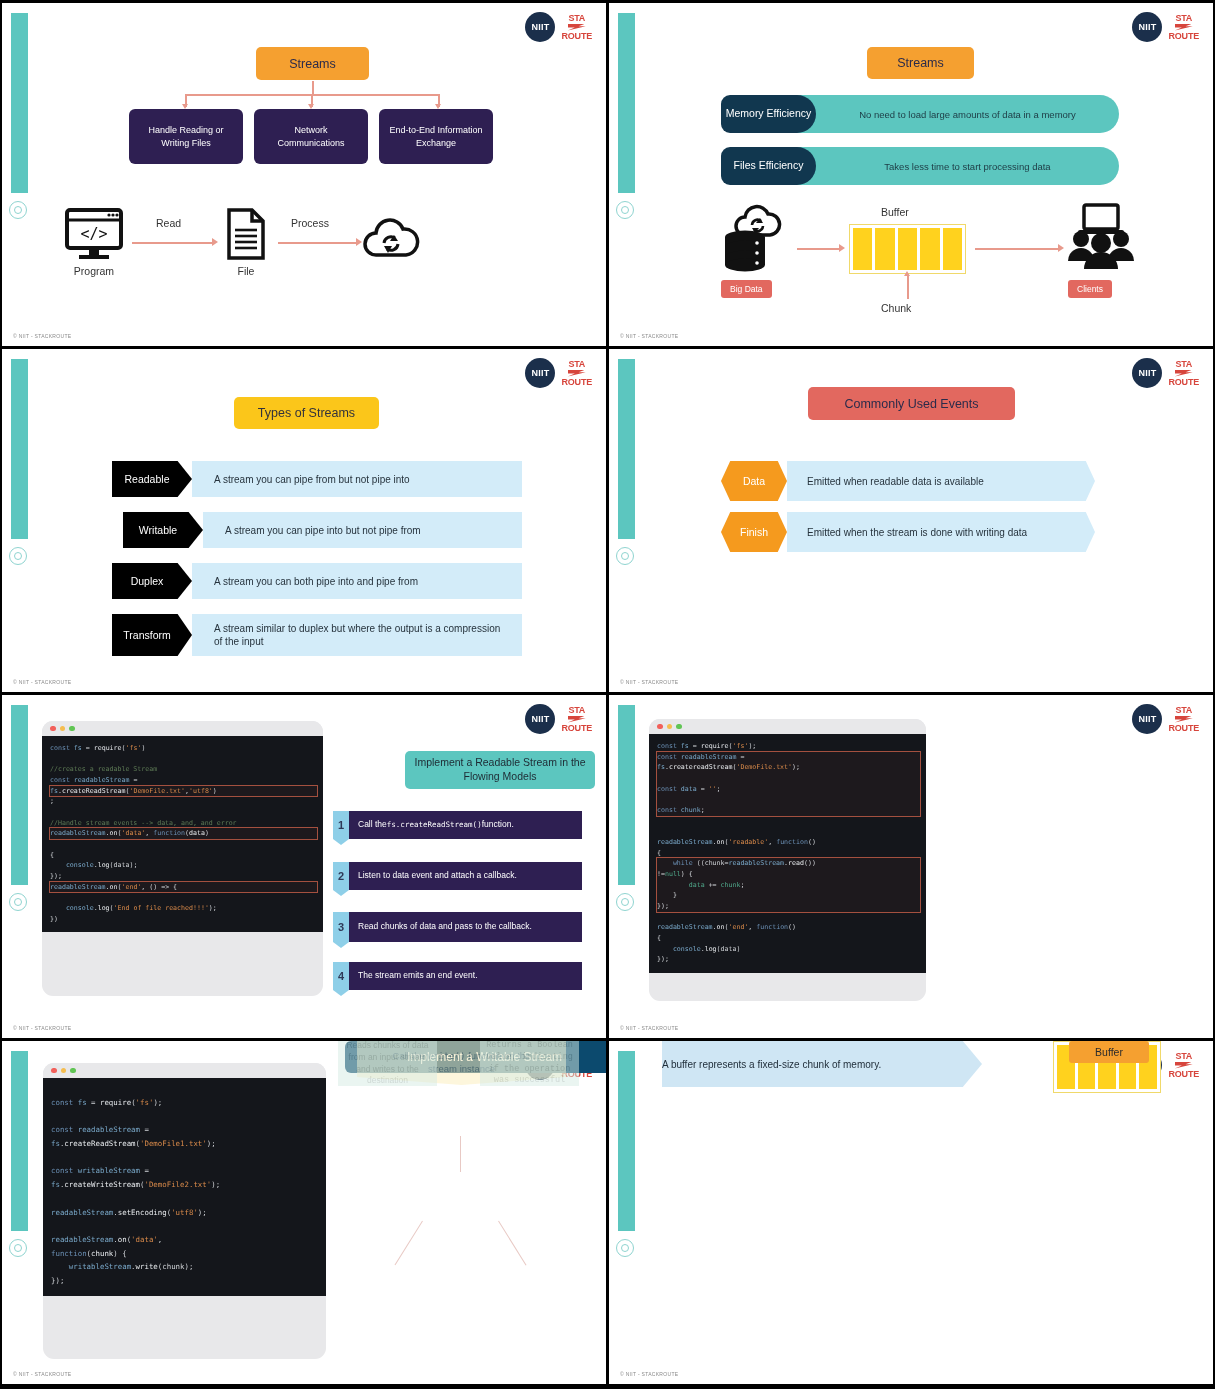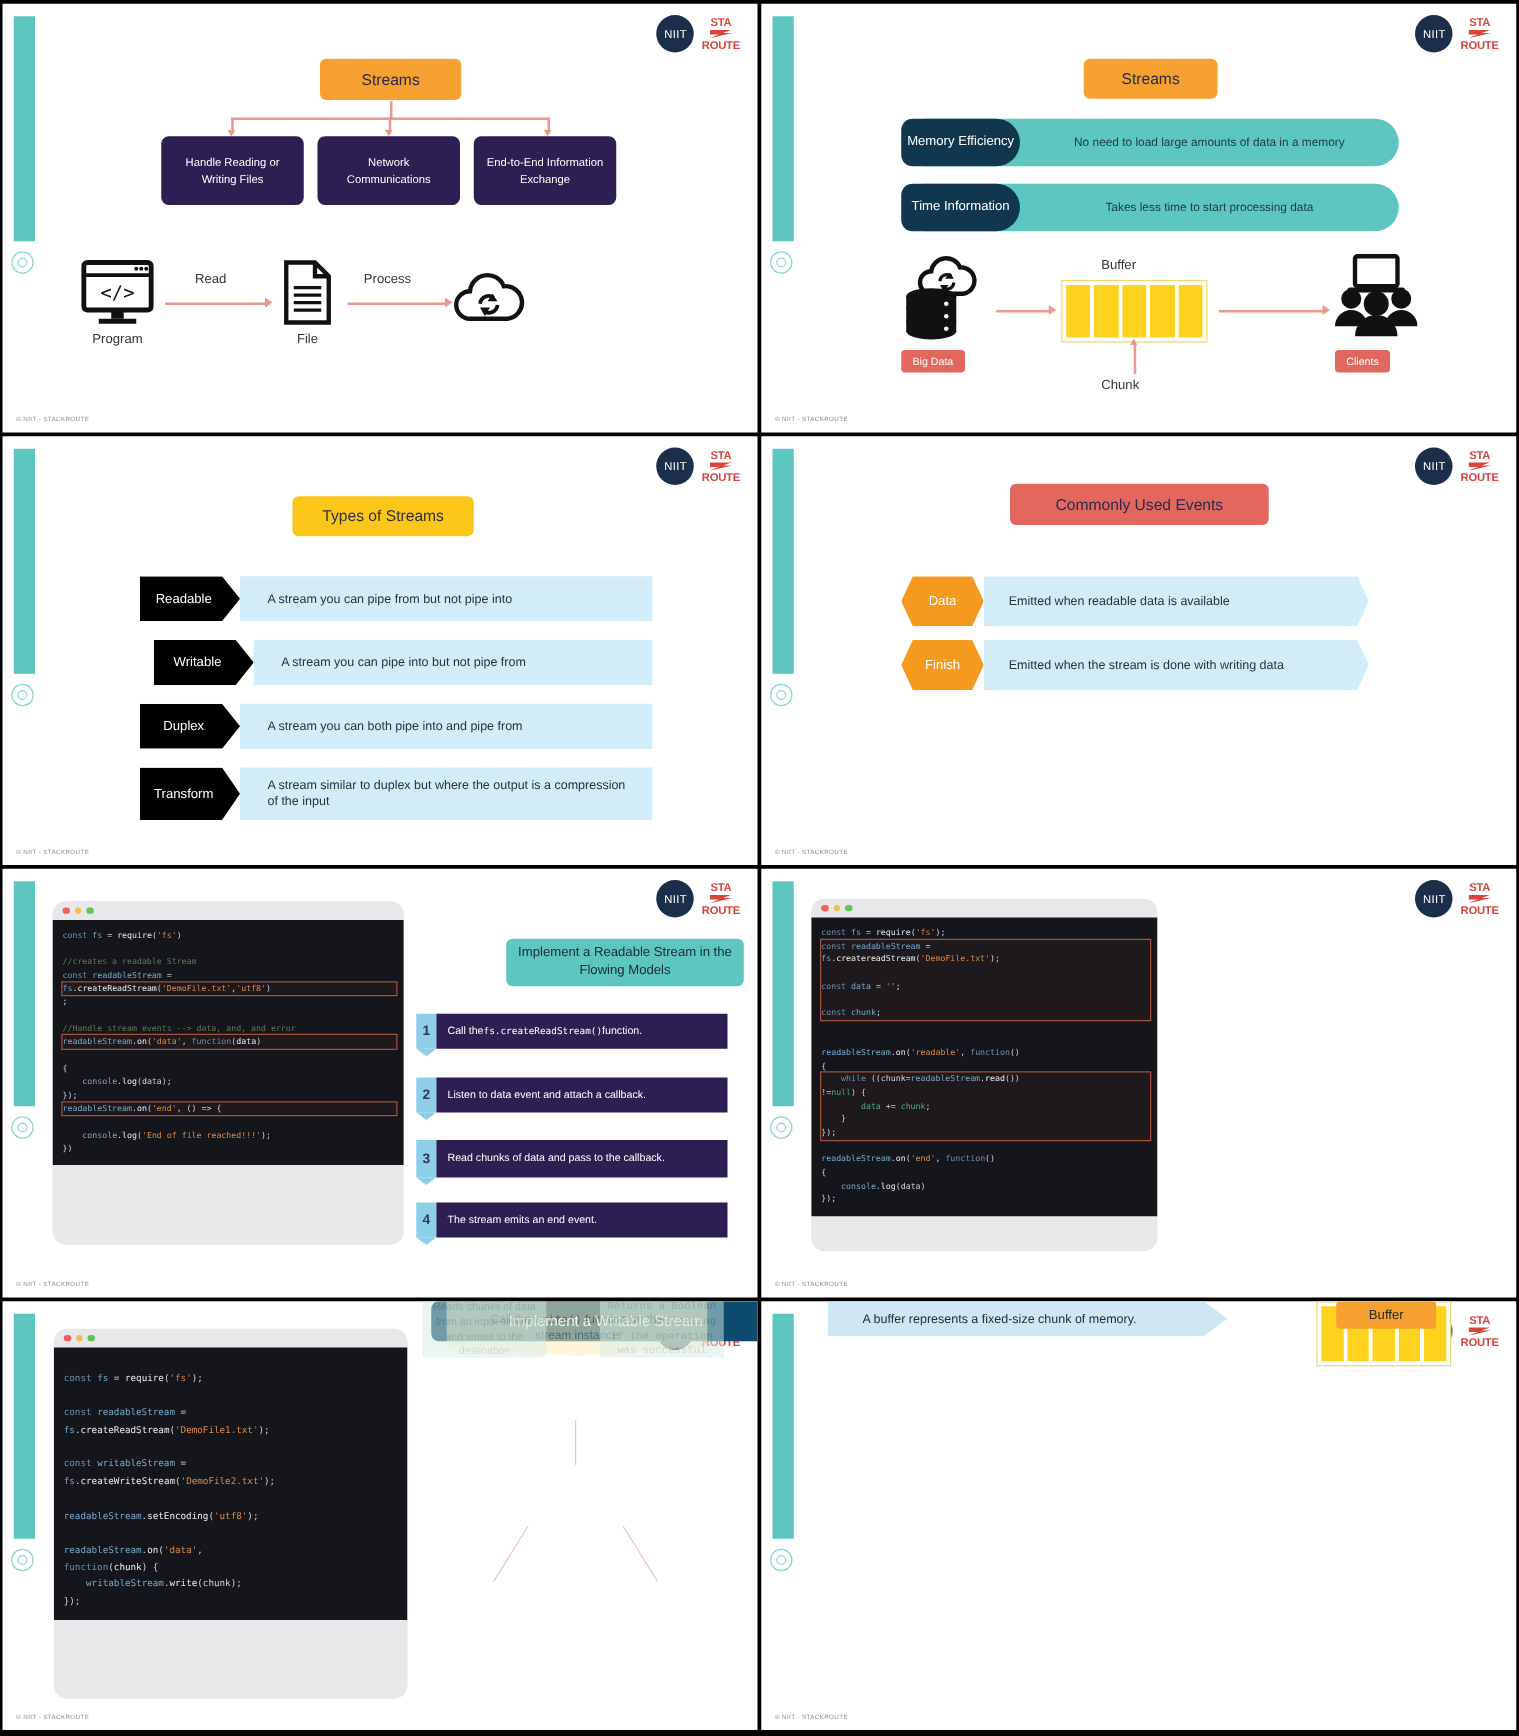--- a/index.html
+++ b/index.html
@@ -42,21 +42,21 @@
     border: 1.5px solid #8fd4d0; border-radius: 50%;
   }
   
   .logo {
     position: absolute; right: 14px; top: 9px;
     display: flex; align-items: center; gap: 6px;
   }
   .logo-niit {
     width: 30px; height: 30px; border-radius: 50%;
     background: #1b2f4b;
-    color: #fff; font-size: 9px; font-weight: normal;
+    color: #fff; font-size: 9px; font-weight: bold;
     display: flex; align-items: center; justify-content: center;
     letter-spacing: .3px;
   }
   .logo-sr {
     display: flex; flex-direction: column; align-items: center;
     line-height: 1;
   }
   .logo-sr .sr-top, .logo-sr .sr-bot {
     color: #d7453c; font-size: 9px; font-weight: bold; letter-spacing: -.2px;
   }
@@ -297,25 +297,25 @@
     color: #9fb3ac; font-size: 8.5px; line-height: 1.4; text-align: center;
     display: flex; align-items: center; justify-content: center;
     padding: 0 6px;
   }
   .s7-l1 { left: 336px; } .s7-l2 { left: 478px; font-family: Liberation Mono, monospace; }
   .s7-line { position: absolute; background: #e8c9c4; }
 
   
   .s8-banner {
     position: absolute; left: 53px; top: 1094px - 1041px;
-    width: 320px; height: 28px;
+    width: 320px; height: 46px;
     background: #cfe6f4;
     color: #22303c; font-size: 10px;
     display: flex; align-items: center;
-    padding-left: 28px;
+    padding-left: 0;
     clip-path: polygon(0 0, 94% 0, 100% 50%, 94% 100%, 0 100%);
   }
   .s8-buffer {
     position: absolute; left: 444px; top: 1145px - 1041px;
     width: 108px; height: 52px;
     border: 1.5px solid #f0d96a; background: #fff;
     display: flex; gap: 3px; padding: 3px;
   }
   .s8-buffer i { flex: 1; background: #ffd21e; }
   .s8-label {
@@ -423,21 +423,21 @@
       </div>
     </div>
 
     <div class="s2-title">Streams</div>
 
     <div class="s2-row s2-r1">
       <div class="s2-key">Memory Efficiency</div>
       <div class="s2-val">No need to load large amounts of data in a memory</div>
     </div>
     <div class="s2-row s2-r2">
-      <div class="s2-key">Time Information</div>
+      <div class="s2-key">Files Efficiency</div>
       <div class="s2-val">Takes less time to start processing data</div>
     </div>
 
     <div style="position:absolute;left:112px;top:198px;">
       <svg class="icon" width="68" height="72" viewBox="0 0 68 72">
         <path d="M24 34 A9 9 0 0 1 24 16 A12 12 0 0 1 47 13 A8.5 8.5 0 0 1 49 34 Z" fill="none" stroke="#111" stroke-width="3.5"></path>
         <path d="M31 24 a5.5 5.5 0 0 1 9 -4" fill="none" stroke="#111" stroke-width="2.6"></path>
         <path d="M42 25 a5.5 5.5 0 0 1 -9 4" fill="none" stroke="#111" stroke-width="2.6"></path>
         <polygon points="39,17 42,22 35,22" fill="#111"></polygon>
         <polygon points="34,32 31,27 38,27" fill="#111"></polygon>

